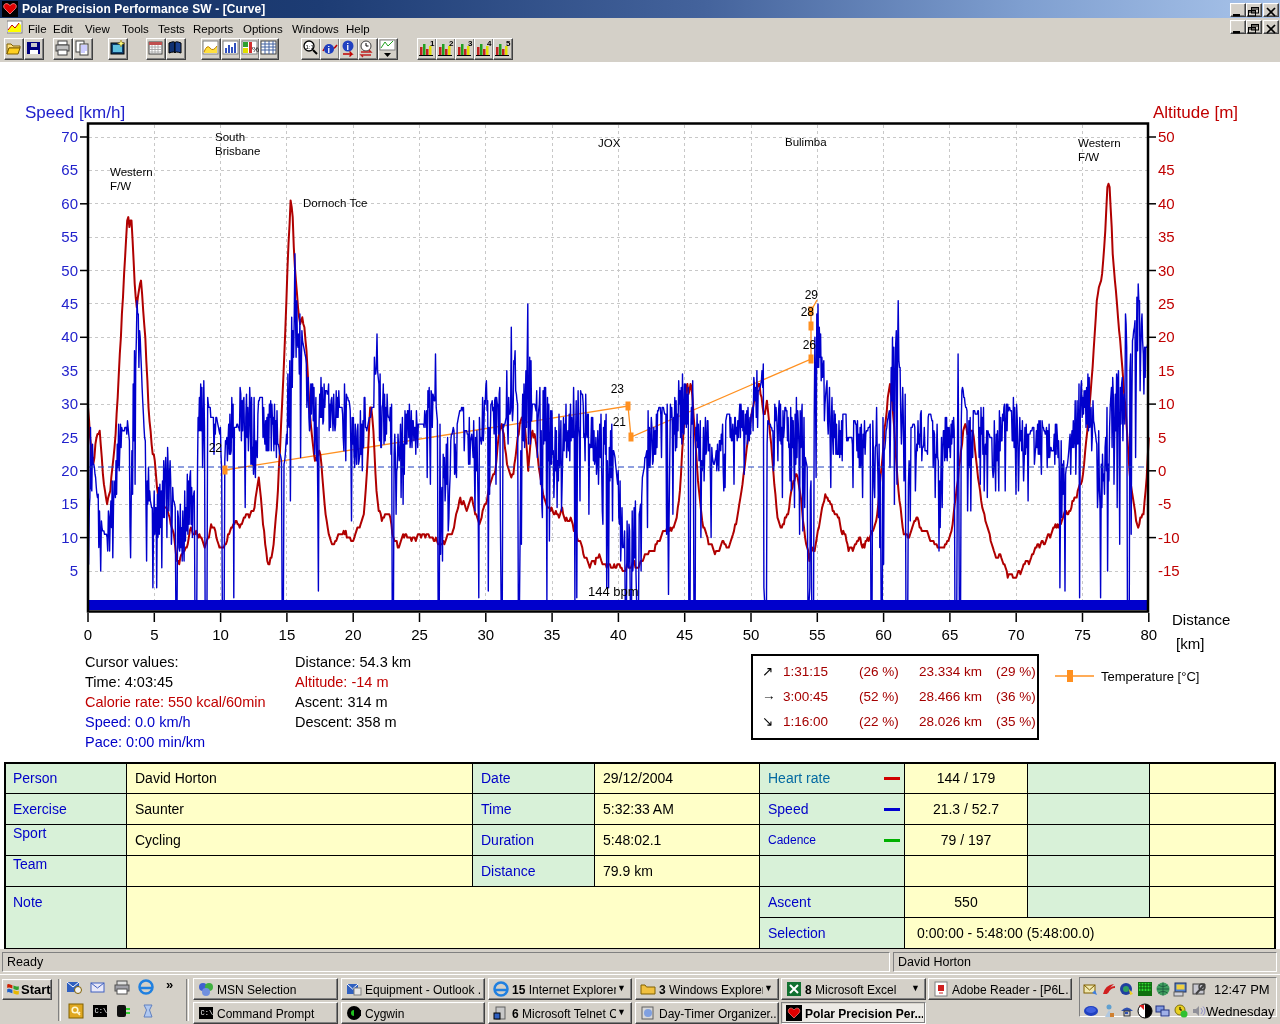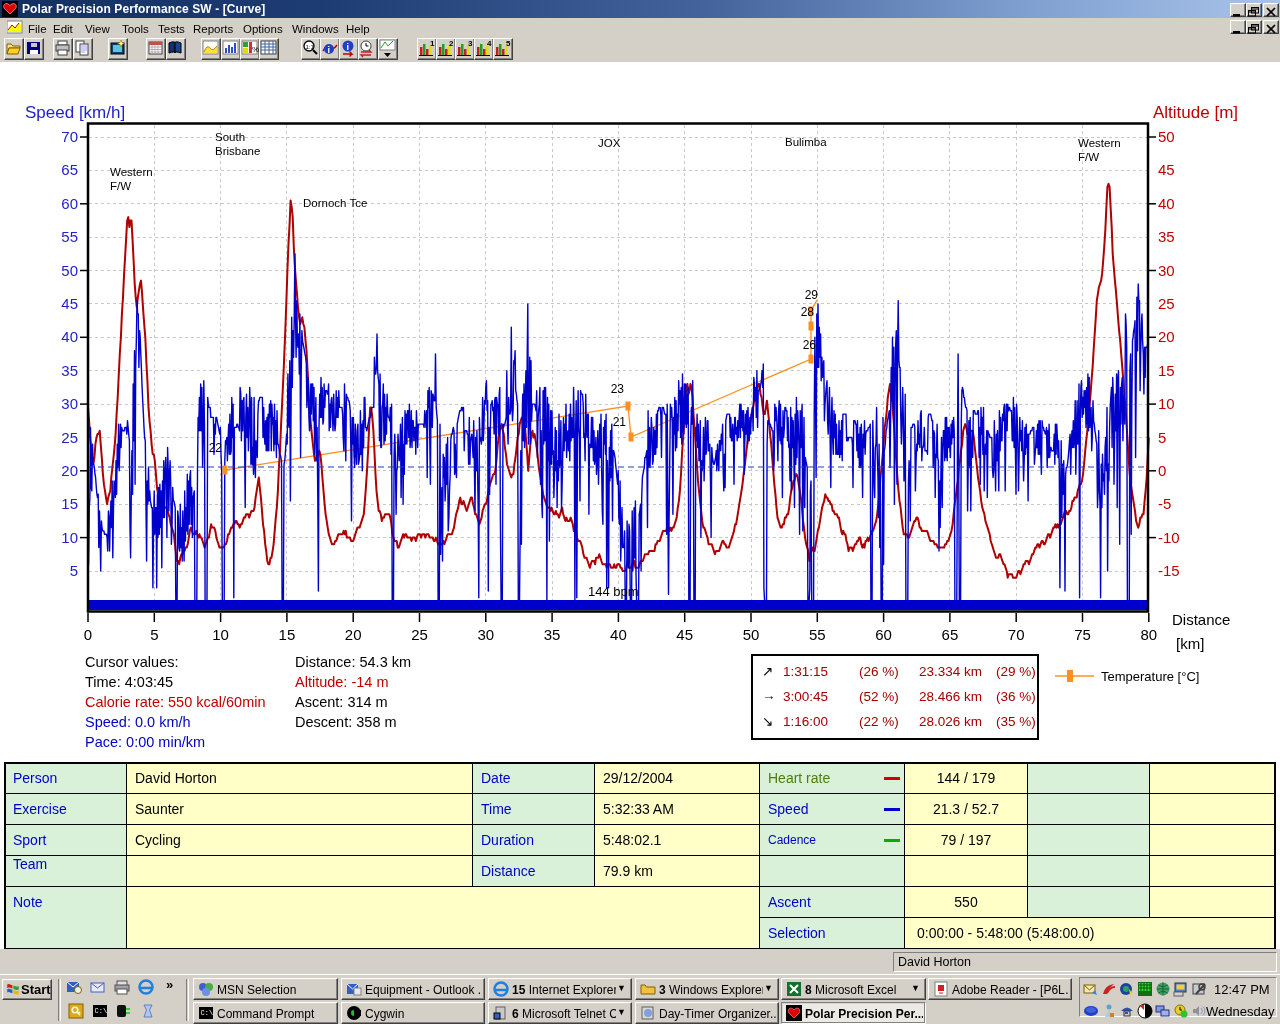--- a/index.html
+++ b/index.html
@@ -381,42 +381,42 @@
 <div class="abs" style="left:0;top:0">
     <div class="abs" style="left:5px;top:763px;width:122px;height:31px;background:#d8f1d8;border-right:1px solid #000;border-bottom:1px solid #000;font-size:14px;display:flex;align-items:center;padding-left:8px;">
       <span style="color:#0000c8">Person</span>
     </div>
     <div class="abs" style="left:127px;top:763px;width:346px;height:31px;background:#ffffc8;border-right:1px solid #000;border-bottom:1px solid #000;font-size:14px;display:flex;align-items:center;padding-left:8px;">David Horton</div>
     <div class="abs" style="left:473px;top:763px;width:122px;height:31px;background:#d8f1d8;border-right:1px solid #000;border-bottom:1px solid #000;font-size:14px;display:flex;align-items:center;padding-left:8px;">
       <span style="color:#0000c8">Date</span>
     </div>
     <div class="abs" style="left:595px;top:763px;width:165px;height:31px;background:#ffffc8;border-right:1px solid #000;border-bottom:1px solid #000;font-size:14px;display:flex;align-items:center;padding-left:8px;">29/12/2004</div>
     <div class="abs" style="left:760px;top:763px;width:145px;height:31px;background:#d8f1d8;border-right:1px solid #000;border-bottom:1px solid #000;font-size:14px;display:flex;align-items:center;padding-left:8px;">
-      <span style="color:#4d7c0f">Heart rate</span>
+      <span style="color:#0369a1">Heart rate</span>
       <span style="position:absolute;left:124px;top:14px;width:16px;height:3px;background:#d00000"></span>
     </div>
     <div class="abs" style="left:905px;top:763px;width:123px;height:31px;background:#ffffc8;border-right:1px solid #000;border-bottom:1px solid #000;font-size:14px;display:flex;align-items:center;justify-content:center;">144 / 179</div>
     <div class="abs" style="left:1028px;top:763px;width:122px;height:31px;background:#d8f1d8;border-right:1px solid #000;border-bottom:1px solid #000;font-size:14px;display:flex;align-items:center;padding-left:8px;"></div>
     <div class="abs" style="left:1150px;top:763px;width:125px;height:31px;background:#ffffc8;border-right:1px solid #000;border-bottom:1px solid #000;font-size:14px;display:flex;align-items:center;padding-left:8px;"></div>
     <div class="abs" style="left:5px;top:794px;width:122px;height:31px;background:#d8f1d8;border-right:1px solid #000;border-bottom:1px solid #000;font-size:14px;display:flex;align-items:center;padding-left:8px;">
       <span style="color:#0000c8">Exercise</span>
     </div>
     <div class="abs" style="left:127px;top:794px;width:346px;height:31px;background:#ffffc8;border-right:1px solid #000;border-bottom:1px solid #000;font-size:14px;display:flex;align-items:center;padding-left:8px;">Saunter</div>
     <div class="abs" style="left:473px;top:794px;width:122px;height:31px;background:#d8f1d8;border-right:1px solid #000;border-bottom:1px solid #000;font-size:14px;display:flex;align-items:center;padding-left:8px;">
       <span style="color:#0000c8">Time</span>
     </div>
     <div class="abs" style="left:595px;top:794px;width:165px;height:31px;background:#ffffc8;border-right:1px solid #000;border-bottom:1px solid #000;font-size:14px;display:flex;align-items:center;padding-left:8px;">5:32:33 AM</div>
     <div class="abs" style="left:760px;top:794px;width:145px;height:31px;background:#d8f1d8;border-right:1px solid #000;border-bottom:1px solid #000;font-size:14px;display:flex;align-items:center;padding-left:8px;">
       <span style="color:#0000c8">Speed</span>
       <span style="position:absolute;left:124px;top:14px;width:16px;height:3px;background:#0000d0"></span>
     </div>
     <div class="abs" style="left:905px;top:794px;width:123px;height:31px;background:#ffffc8;border-right:1px solid #000;border-bottom:1px solid #000;font-size:14px;display:flex;align-items:center;justify-content:center;">21.3 / 52.7</div>
     <div class="abs" style="left:1028px;top:794px;width:122px;height:31px;background:#d8f1d8;border-right:1px solid #000;border-bottom:1px solid #000;font-size:14px;display:flex;align-items:center;padding-left:8px;"></div>
     <div class="abs" style="left:1150px;top:794px;width:125px;height:31px;background:#ffffc8;border-right:1px solid #000;border-bottom:1px solid #000;font-size:14px;display:flex;align-items:center;padding-left:8px;"></div>
-    <div class="abs" style="left:5px;top:825px;width:122px;height:31px;background:#d8f1d8;border-right:1px solid #000;border-bottom:1px solid #000;font-size:14px;display:flex;align-items:center;padding-left:8px;">
+    <div class="abs" style="left:5px;top:825px;width:122px;height:31px;background:#d8f1d8;border-right:1px solid #000;border-bottom:1px solid #000;font-size:14px;display:flex;align-items:flex-start;padding-left:8px;">
       <span style="color:#0000c8">Sport</span>
     </div>
     <div class="abs" style="left:127px;top:825px;width:346px;height:31px;background:#ffffc8;border-right:1px solid #000;border-bottom:1px solid #000;font-size:14px;display:flex;align-items:center;padding-left:8px;">Cycling</div>
     <div class="abs" style="left:473px;top:825px;width:122px;height:31px;background:#d8f1d8;border-right:1px solid #000;border-bottom:1px solid #000;font-size:14px;display:flex;align-items:center;padding-left:8px;">
       <span style="color:#0000c8">Duration</span>
     </div>
     <div class="abs" style="left:595px;top:825px;width:165px;height:31px;background:#ffffc8;border-right:1px solid #000;border-bottom:1px solid #000;font-size:14px;display:flex;align-items:center;padding-left:8px;">5:48:02.1</div>
     <div class="abs" style="left:760px;top:825px;width:145px;height:31px;background:#d8f1d8;border-right:1px solid #000;border-bottom:1px solid #000;font-size:12px;display:flex;align-items:center;padding-left:8px;">
       <span style="color:#0000c8">Cadence</span>
       <span style="position:absolute;left:124px;top:14px;width:16px;height:3px;background:#00b000"></span>
@@ -448,20 +448,21 @@
     <div class="abs" style="left:905px;top:887px;width:123px;height:31px;background:#ffffc8;border-right:1px solid #000;border-bottom:1px solid #000;font-size:14px;display:flex;align-items:center;justify-content:center;">550</div>
     <div class="abs" style="left:1028px;top:887px;width:122px;height:31px;background:#d8f1d8;border-right:1px solid #000;border-bottom:1px solid #000;font-size:14px;display:flex;align-items:center;padding-left:8px;"></div>
     <div class="abs" style="left:1150px;top:887px;width:125px;height:31px;background:#ffffc8;border-right:1px solid #000;border-bottom:1px solid #000;font-size:14px;display:flex;align-items:center;padding-left:8px;"></div>
     <div class="abs" style="left:760px;top:918px;width:145px;height:31px;background:#d8f1d8;border-right:1px solid #000;border-bottom:1px solid #000;font-size:14px;display:flex;align-items:center;padding-left:8px;">
       <span style="color:#0000c8">Selection</span>
     </div>
     <div class="abs" style="left:905px;top:918px;width:370px;height:31px;background:#ffffc8;border-right:1px solid #000;border-bottom:1px solid #000;font-size:14px;display:flex;align-items:center;padding-left:12px;">0:00:00 - 5:48:00 (5:48:00.0)</div>
     <div class="abs" style="left:4px;top:762px;width:1272px;height:187px;border:2px solid #000;border-right:1px solid #000;border-bottom:1px solid #000"></div>
   </div>
 <div class="abs" style="left:0;top:949px;width:1280px;height:25px;background:#d4d0c8">
+ <div class="abs sunk" style="left:2px;top:3px;width:888px;height:20px;font-size:12.5px;padding:2px 4px;color:#000">Ready</div>
  <div class="abs sunk" style="left:893px;top:3px;width:384px;height:20px;font-size:12.5px;padding:2px 4px;color:#000">David Horton</div>
 </div>
 
 <div class="abs" style="left:0;top:974px;width:1280px;height:50px;background:#d4d0c8;border-top:1px solid #fff">
  <div class="abs raised" style="left:2px;top:4px;width:50px;height:21px;background:#d4d0c8">
    <div class="abs" style="left:3px;top:2px"><svg width="14" height="14" viewBox="0 0 14 14">
           <path d="M1.2 2.6 Q2.2 1.8 3.4 2.2 L6.4 3.2 L6.4 6.6 L3.4 5.6 Q2.2 5.3 1.2 6 Z" fill="#d02000"></path>
           <path d="M7.4 3.5 L10.4 4.5 Q11.6 4.8 12.8 4.2 L12.8 7.6 Q11.6 8.2 10.4 7.9 L7.4 6.9 Z" fill="#30a030"></path>
           <path d="M1.2 7.2 Q2.2 6.5 3.4 6.8 L6.4 7.8 L6.4 11.2 L3.4 10.2 Q2.2 9.9 1.2 10.6 Z" fill="#2060c8"></path>
           <path d="M7.4 8.1 L10.4 9.1 Q11.6 9.4 12.8 8.8 L12.8 12.2 Q11.6 12.8 10.4 12.5 L7.4 11.5 Z" fill="#e8b800"></path>

